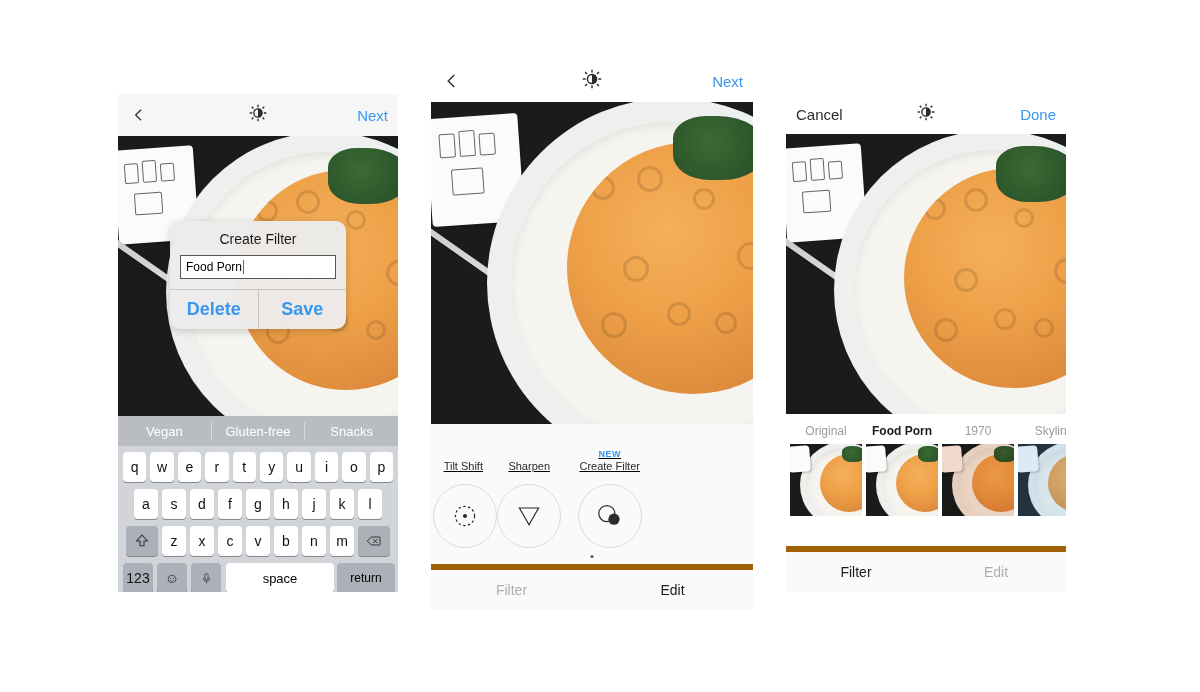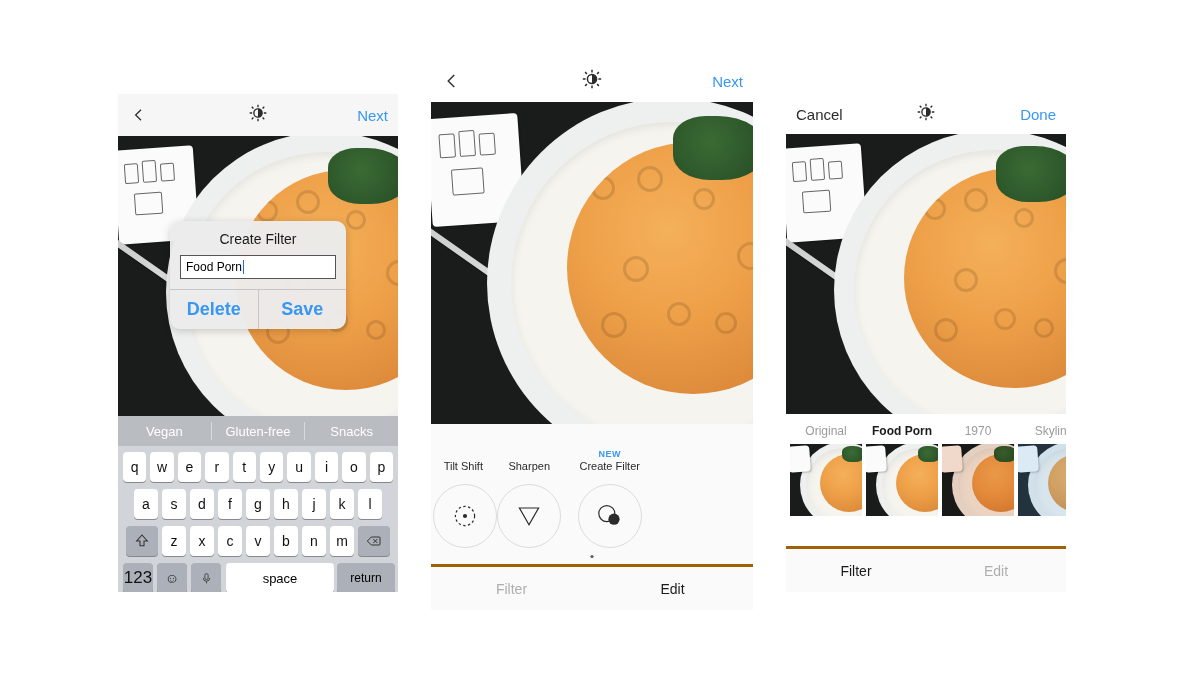--- a/index.html
+++ b/index.html
@@ -55,30 +55,30 @@
   .kb .key { background: #fff; border-radius: 4px; box-shadow: 0 1px 0 #888; width: 24px; height: 30px; display: flex; align-items: center; justify-content: center; margin: 0 2px; font-size: 14px; color: #111; }
   .kb .key.mod { background: #acb1b9; }
   .kb .key.wide { width: 32px; }
   .kb .space { flex: 1; background: #fff; border-radius: 4px; box-shadow: 0 1px 0 #888; height: 30px; display: flex; align-items: center; justify-content: center; font-size: 13px; margin: 0 3px; }
   .kb .ret { width: 58px; background: #acb1b9; border-radius: 4px; box-shadow: 0 1px 0 #888; height: 30px; display: flex; align-items: center; justify-content: center; font-size: 12px; }
   .kb .btm .key { width: 30px; }
   .kb .shift svg, .kb .del svg { width: 16px; height: 16px; }
 
   
   .tools { height: 140px; background: #fafafa; display: flex; align-items: center; padding: 14px 0 6px; position: relative; overflow: hidden; }
-  .tools .tool { flex: 0 0 25%; display: flex; flex-direction: column; align-items: center; }
+  .tools .tool { flex: 0 0 25%; display: flex; flex-direction: column; align-items: center; text-decoration: underline; }
   .tools .tool:first-child { flex-basis: 18%; align-items: flex-end; padding-right: 6px; }
   .tools .tool:first-child .circle { margin-right: -14px; }
   .tools .tlabel { font-size: 11px; color: #2b2b2b; margin-bottom: 12px; height: 24px; display: flex; flex-direction: column; justify-content: flex-end; text-align: center; }
   .tools .new { color: #3897f0; font-size: 9px; font-weight: 700; letter-spacing: .5px; display: block; margin-bottom: 1px; }
   .tools .circle { width: 64px; height: 64px; border: 1px solid #dcdcdc; border-radius: 50%; display: flex; align-items: center; justify-content: center; }
   .dot-ind { position: absolute; left: 50%; bottom: 6px; width: 3px; height: 3px; border-radius: 50%; background: #555; transform: translateX(-50%); }
 
   
-  .tabs { height: 46px; display: flex; border-top: 3px solid #a16207; background: #fafafa; }
+  .tabs { height: 46px; display: flex; border-top: 6px solid #a16207; background: #fafafa; }
   .tabs .tab { flex: 1; display: flex; align-items: center; justify-content: center; font-size: 14px; color: #aeaeae; }
   .tabs .tab.active { color: #1b1b1b; font-weight: 500; }
 
   
   .filters-area { height: 132px; background: #fff; padding-top: 10px; overflow: hidden; }
   .fstrip { display: flex; padding-left: 4px; }
   .fitem { flex: 0 0 72px; margin-right: 4px; display: flex; flex-direction: column; align-items: center; }
   .fitem .flabel { font-size: 12px; color: #9b9b9b; margin-bottom: 6px; white-space: nowrap; }
   .fitem.sel .flabel { color: #1b1b1b; font-weight: 600; }
   .fitem .thumb { width: 72px; height: 72px; background: #1a1c1c; position: relative; overflow: hidden; }
@@ -195,21 +195,21 @@
           <div class="key">n</div>
           <div class="key">m</div>
       <div class="key mod wide del">
         <svg viewBox="0 0 24 24">
               <path d="M8 6h12a1 1 0 0 1 1 1v10a1 1 0 0 1-1 1H8l-6-6 6-6z" fill="none" stroke="#333" stroke-width="1.5"></path>
               <path d="M11 9l6 6M17 9l-6 6" stroke="#333" stroke-width="1.5"></path>
             </svg>
       </div>
     </div>
     <div class="krow btm">
-      <div class="key mod" style="font-size:17px;">123</div>
+      <div class="key mod" style="font-size:14px;">123</div>
       <div class="key mod">☺</div>
       <div class="key mod">
         <svg viewBox="0 0 24 24" width="13" height="13">
               <rect x="9" y="3" width="6" height="11" rx="3" fill="none" stroke="#333" stroke-width="1.5"></rect>
               <path d="M6 11a6 6 0 0 0 12 0M12 17v4" fill="none" stroke="#333" stroke-width="1.5"></path>
             </svg>
       </div>
       <div class="space">space</div>
       <div class="ret">return</div>
     </div>

